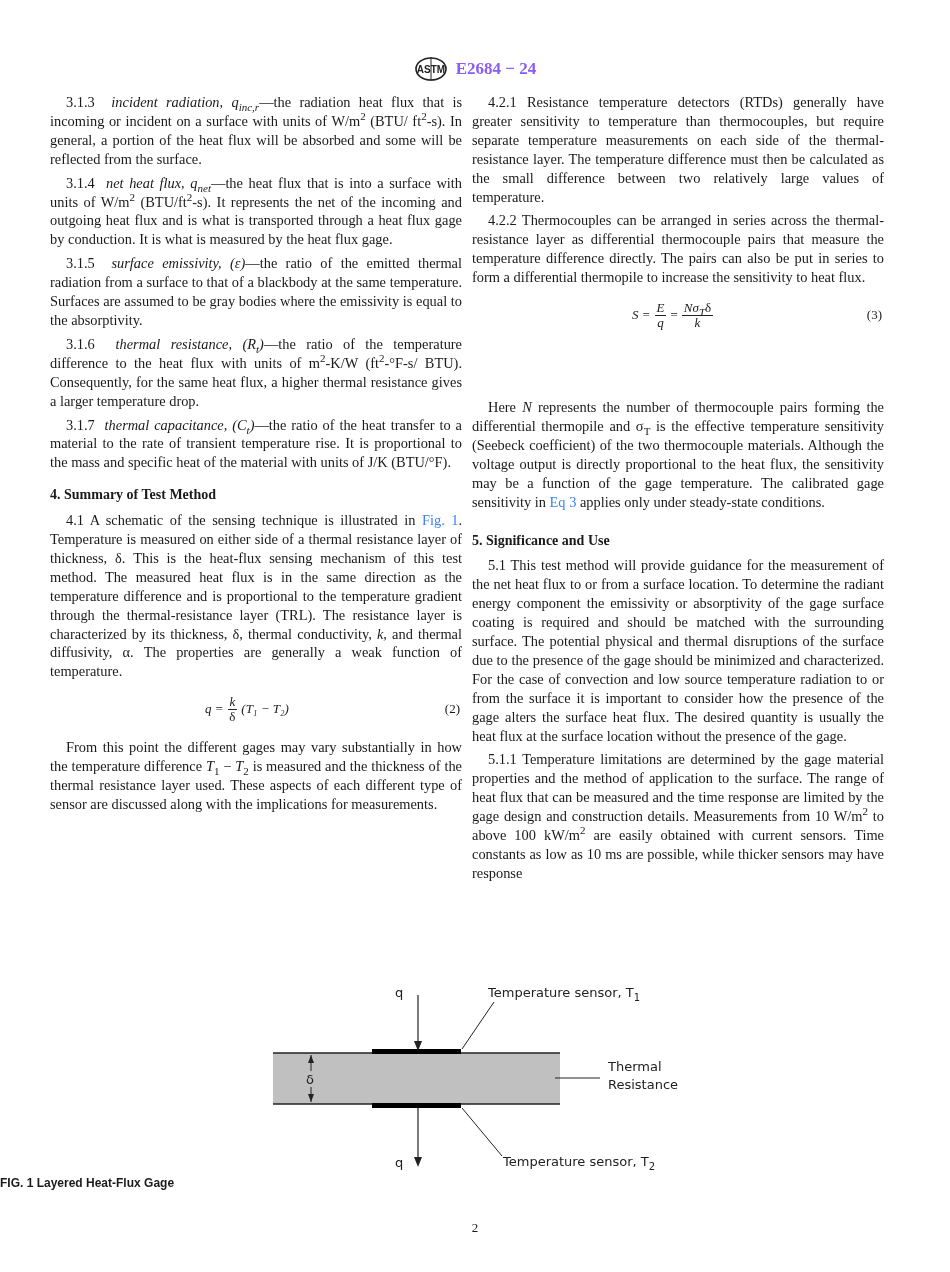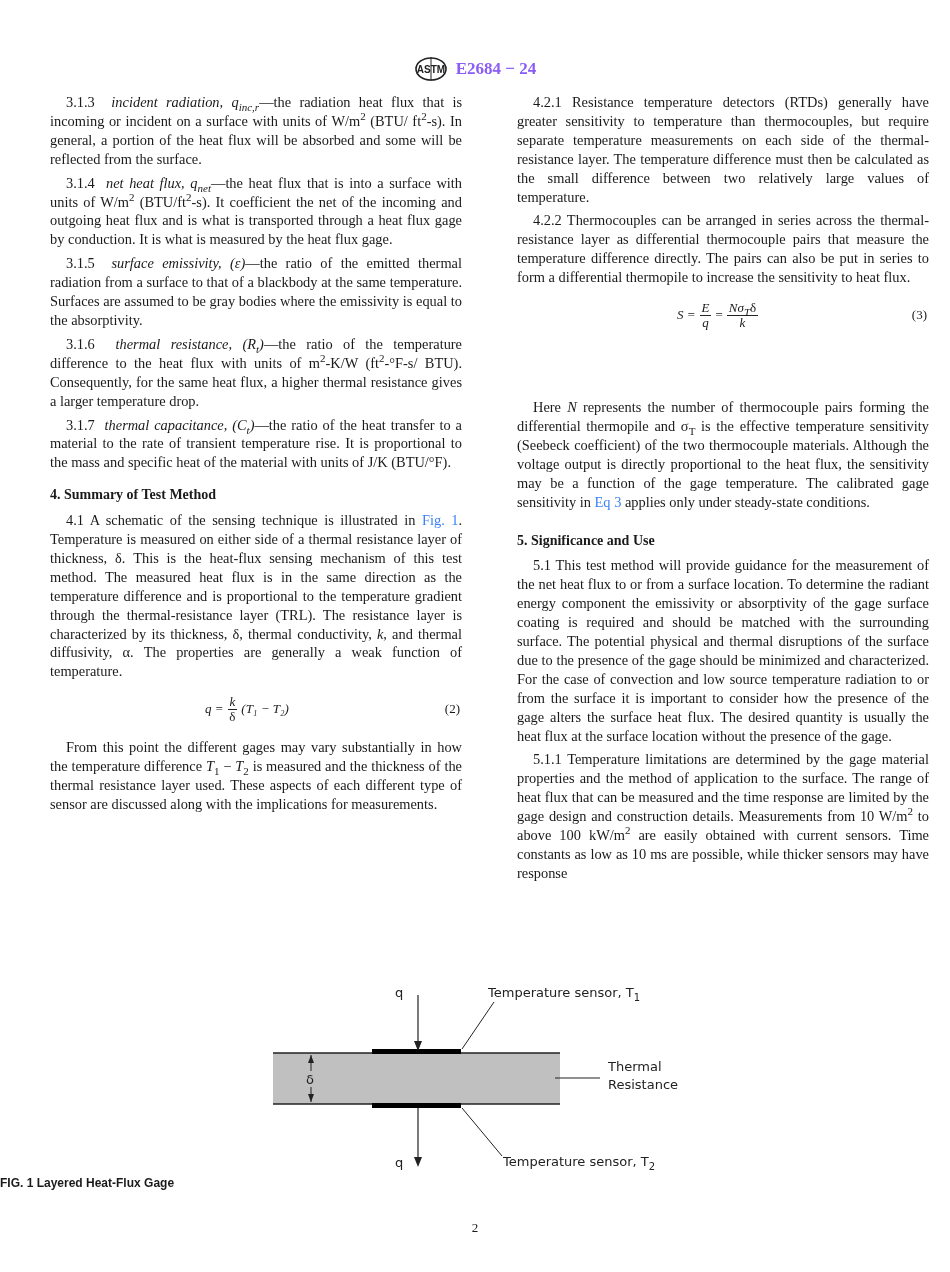--- a/index.html
+++ b/index.html
@@ -15,21 +15,21 @@
   .logo { width: 34px; height: 26px; }
   .doc-id {
     font-family: Liberation Serif, serif;
     font-weight: bold; font-size: 17px; color: #8b5cf6;
   }
   .col {
     position: absolute; top: 93px; width: 412px;
     font-size: 14.4px; line-height: 18.9px; text-align: justify;
   }
   .col.left { left: 50px; }
-  .col.right { left: 517px; }
+  .col.right { left: 472px; }
   p { margin-bottom: 5px; }
   p.indent { text-indent: 16px; }
   .h-sec {
     font-weight: bold; font-size: 14px; margin: 14px 0 6px 0;
   }
   .link { color: #3b82f6; }
   i { font-style: italic; }
   sub, sup { font-size: 11px; line-height: 0; }
   .eq {
     position: relative; height: 46px; margin: 4px 0 6px 0;
@@ -67,21 +67,21 @@
 
 <div class="col left">
 
   <p class="indent">
     <span>3.1.3</span>&nbsp;
     <i>incident radiation,</i> <i>q</i><sub><i>inc,r</i></sub><span>—the radiation heat flux that is incoming or incident on a surface with units of W/m</span><sup>2</sup><span> (BTU/ ft</span><sup>2</sup><span>-s). In general, a portion of the heat flux will be absorbed and some will be reflected from the surface.</span>
   </p>
 
   <p class="indent">
     <span>3.1.4</span>&nbsp;
-    <i>net heat flux,</i> <i>q</i><sub><i>net</i></sub><span>—the heat flux that is into a surface with units of W/m</span><sup>2</sup><span> (BTU/ft</span><sup>2</sup><span>-s). It coefficient the net of the incoming and outgoing heat flux and is what is transported through a heat flux gage by conduction. It is what is measured by the heat flux gage.</span>
+    <i>net heat flux,</i> <i>q</i><sub><i>net</i></sub><span>—the heat flux that is into a surface with units of W/m</span><sup>2</sup><span> (BTU/ft</span><sup>2</sup><span>-s). It represents the net of the incoming and outgoing heat flux and is what is transported through a heat flux gage by conduction. It is what is measured by the heat flux gage.</span>
   </p>
 
   <p class="indent">
     <span>3.1.5</span>&nbsp;
     <i>surface emissivity, (ε)</i><span>—the ratio of the emitted thermal radiation from a surface to that of a blackbody at the same temperature. Surfaces are assumed to be gray bodies where the emissivity is equal to the absorptivity.</span>
   </p>
 
   <p class="indent">
     <span>3.1.6</span>&nbsp;
     <i>thermal resistance, (R</i><sub><i>t</i></sub><i>)</i><span>—the ratio of the temperature difference to the heat flux with units of m</span><sup>2</sup><span>-K/W (ft</span><sup>2</sup><span>-°F-s/ BTU). Consequently, for the same heat flux, a higher thermal resistance gives a larger temperature drop.</span>

